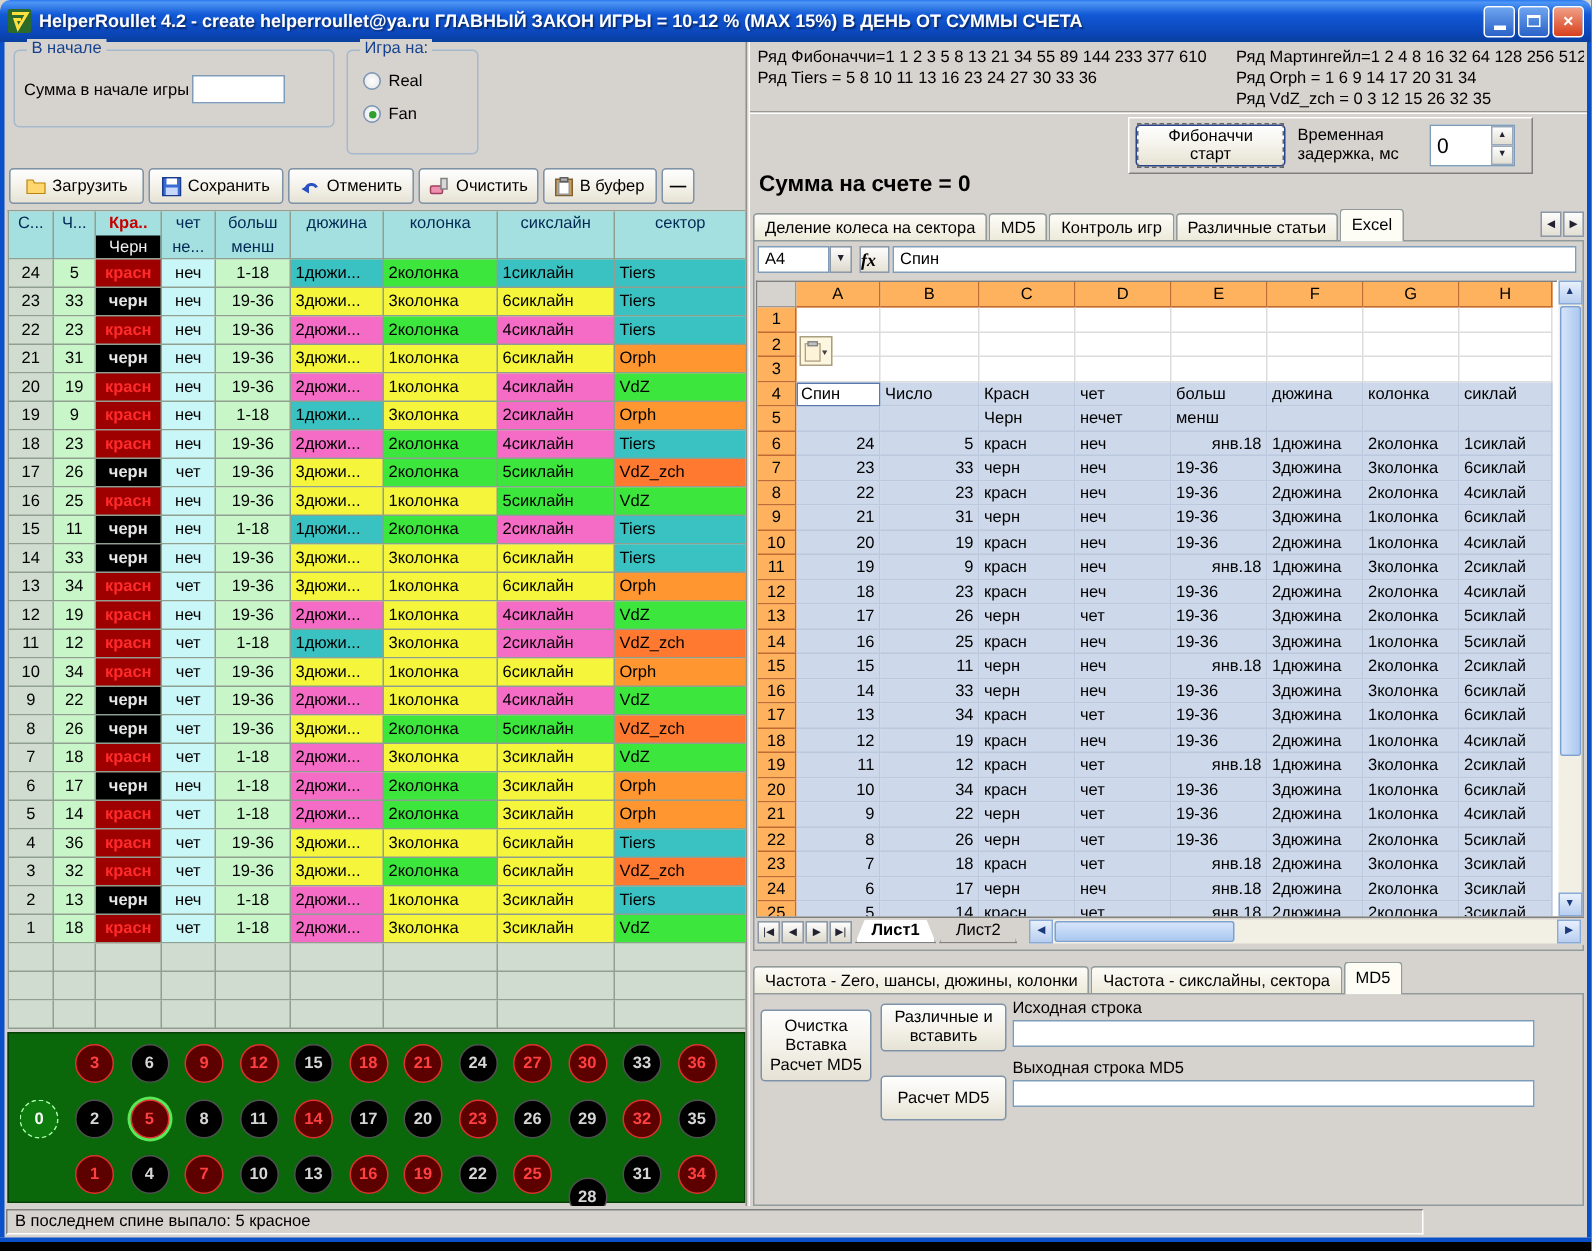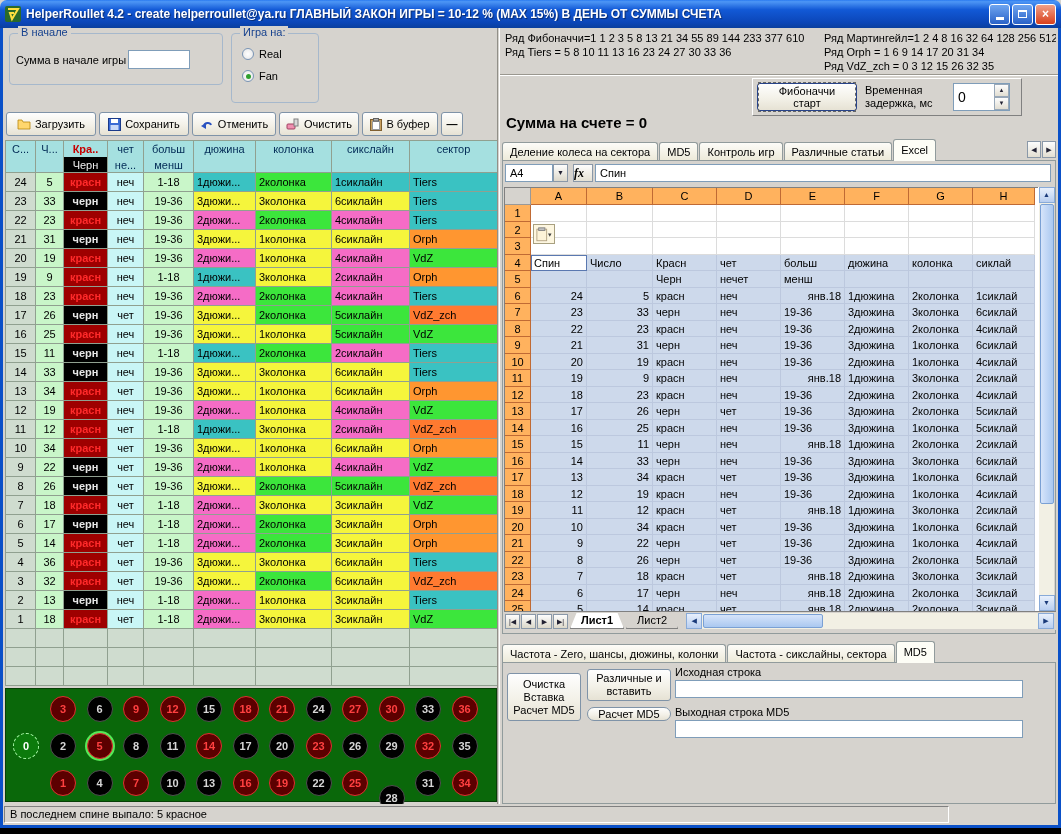--- a/index.html
+++ b/index.html
@@ -127,21 +127,21 @@
   .nav-btn{width:15px;height:15px;margin-left:1px;background:linear-gradient(#fdfdfd,#dcd8ca);border:1px solid #8a98a8;font-size:7px;line-height:13px;text-align:center;color:#223;flex:none;}
   .sheet-tab{height:16px;line-height:15px;padding:0 10px;font-size:11px;border:1px solid #808080;border-top:none;background:#d6d3ce;margin-left:2px;clip-path:polygon(12% 0,88% 0,100% 100%,0 100%);flex:none;}
   .sheet-tab.active{background:#fff;font-weight:bold;}
   .hscroll{flex:1;height:16px;margin:0 2px 0 8px;background:#f2f0e4;display:flex;align-items:center;}
   .h-thumb{width:120px;height:14px;margin-left:1px;background:linear-gradient(#d6e4fa,#aac8f0);border:1px solid #7aa0d4;border-radius:2px;}
   .hs-spacer{flex:1;}
   
   .md5-frame{position:absolute;left:2px;top:634px;width:554px;height:142px;background:var(--window_bg);border:1px solid #919b9c;z-index:2;}
   .md5-bigbtn{position:absolute;left:4px;top:10px;width:74px;height:48px;white-space:normal;text-align:center;line-height:13px;padding:2px;}
   .md5-paste{position:absolute;left:84px;top:6px;width:84px;height:32px;white-space:normal;text-align:center;line-height:13px;}
-  .md5-calc{position:absolute;left:84px;top:44px;width:84px;height:14px;border-radius:13px;}
+  .md5-calc{position:absolute;left:84px;top:54px;width:84px;height:30px;}
   .md5-lbl1{position:absolute;left:172px;top:3px;}
   .md5-in1{position:absolute;left:172px;top:17px;width:348px;height:18px;}
   .md5-lbl2{position:absolute;left:172px;top:43px;}
   .md5-in2{position:absolute;left:172px;top:57px;width:348px;height:18px;}
 </style>
 </head>
 <body>
 
 <div id="window">
 

